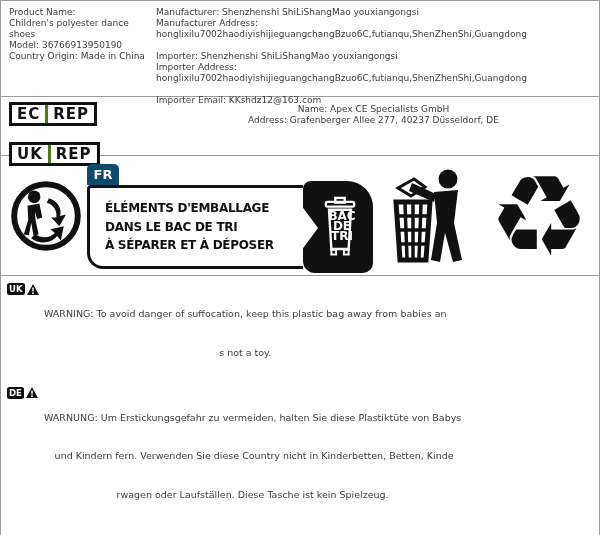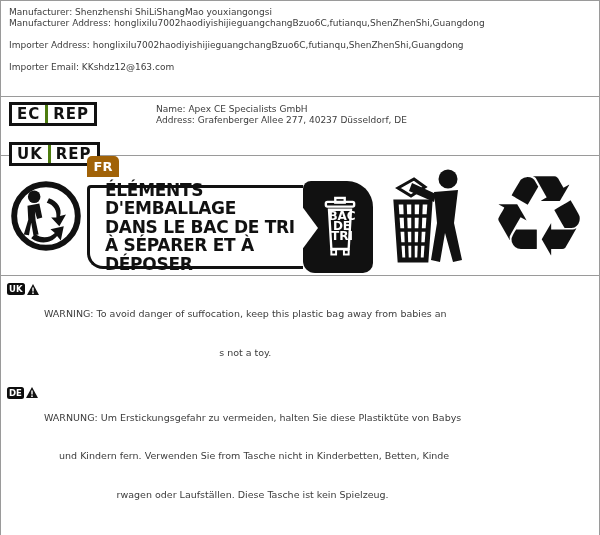--- a/index.html
+++ b/index.html
@@ -14,32 +14,32 @@
   .col-product { width:147px; font-size:9px; line-height:11px; }
   .col-maker { flex:1; font-size:9px; line-height:11px; }
   .gap-after { margin-bottom:11px; }
 
   
   .sec-rep { height:59px; display:flex; padding:5px 8px 0 8px; }
   .rep-col { width:147px; display:flex; flex-direction:column; gap:16px; }
   .rep-box { display:inline-flex; border:3px solid #111; width:max-content; background:#fff; }
   .rep-cell { font-weight:bold; font-size:15px; line-height:18px; padding:0 5px; color:#111; letter-spacing:1px; }
   .rep-cell + .rep-cell { border-left:3px solid #4d7c0f; }
-  .rep-info { flex:1; font-size:9px; line-height:11px; padding-top:2px; }
+  .rep-info { flex:1; font-size:9px; line-height:11px; padding-top:2px;text-align:center; }
 
   
   .sec-triman { height:120px; position:relative; }
   .triman-icon { position:absolute; left:8px; top:14px; }
-  .fr-tab { position:absolute; left:86px; top:0; width:32px; height:21px; background:#a16207;
+  .fr-tab { position:absolute; left:86px; top:8px; width:32px; height:21px; background:#0c4a6e;
             border-radius:5px 5px 0 0; color:#fff; font-weight:bold; font-size:13px;
             display:flex; align-items:center; justify-content:center; }
   .banner { position:absolute; left:86px; top:29px; width:216px; height:84px; background:#fff;
             border:3px solid #111; border-right:none; border-radius:4px 0 0 16px;
             display:flex; flex-direction:column; justify-content:center; padding-left:15px;
-            font-weight:bold; font-size:17px; line-height:18.5px; color:#111; letter-spacing:-0.3px; }
+            font-weight:bold; font-size:12px; line-height:18.5px; color:#111; letter-spacing:-0.3px; }
   .bin-box { position:absolute; left:302px; top:25px; width:70px; height:92px; background:#111;
              border-radius:8px 26px 10px 12px; }
   .bin-notch { position:absolute; left:-2px; top:24px; }
   .bin-glyph { position:absolute; left:15px; top:6px; }
   .bin-text { position:absolute; left:17px; top:30px; width:44px; text-align:center;
               color:#fff; font-weight:bold; font-size:12px; line-height:10px; letter-spacing:0; }
   .tidy-man { position:absolute; left:382px; top:12px; }
   .recycle { position:absolute; left:478px; top:6px; width:120px; height:110px;
              font-size:112px; line-height:108px; text-align:center; color:#111;
              font-family:"DejaVu Sans", sans-serif; }
@@ -52,23 +52,30 @@
                 padding:1px 2px; border-radius:2.5px; min-width:14px; text-align:center; }
   .warn-tri { margin-top:0.5px; }
   .warn-text { font-size:9.5px; line-height:12.9px; white-space:pre; color:#3c3c3c;text-align:center; }
 </style>
 </head>
 <body>
 
 <div class="page">
 
   <div class="section sec-top">
+    <div class="col-product">
+      <div>Product Name:</div>
+      <div>Children's polyester dance shoes</div>
+      <div>Model: 36766913950190</div>
+      <div>Country Origin: Made in China</div>
+    </div>
     <div class="col-maker">
       <div>Manufacturer: Shenzhenshi ShiLiShangMao youxiangongsi</div>
       <div class="gap-after">Manufacturer Address: honglixilu7002haodiyishijieguangchangBzuo6C,futianqu,ShenZhenShi,Guangdong</div>
+      <div>Importer: Shenzhenshi ShiLiShangMao youxiangongsi</div>
       <div class="gap-after">Importer Address: honglixilu7002haodiyishijieguangchangBzuo6C,futianqu,ShenZhenShi,Guangdong</div>
       <div>Importer Email: KKshdz12@163.com</div>
     </div>
   </div>
 
   <div class="section sec-rep">
     <div class="rep-col">
       <div class="rep-box">
         <span class="rep-cell">EC</span>
         <span class="rep-cell">REP</span>
@@ -157,19 +164,19 @@
       <div class="warn-badges">
         <span class="lang-badge">DE</span>
         <svg class="warn-tri" width="12" height="11" viewBox="0 0 24 22">
             <path d="M12,0 L24,22 L0,22 Z" fill="#111"></path>
             <rect x="10.6" y="7" width="2.8" height="8" fill="#fff"></rect>
             <circle cx="12" cy="18.4" r="1.7" fill="#fff"></circle>
           </svg>
       </div>
       <div class="warn-text">
         <div>WARNUNG: Um Erstickungsgefahr zu vermeiden, halten Sie diese Plastiktüte von Babys</div>
-        <div> und Kindern fern. Verwenden Sie from Tasche nicht in Kinderbetten, Betten, Kinde</div>
+        <div> und Kindern fern. Verwenden Sie diese Country nicht in Kinderbetten, Betten, Kinde</div>
         <div>rwagen oder Laufställen. Diese Tasche ist kein Spielzeug.</div>
       </div>
     </div>
 
   </div>
 </div>
 
 </body></html>

